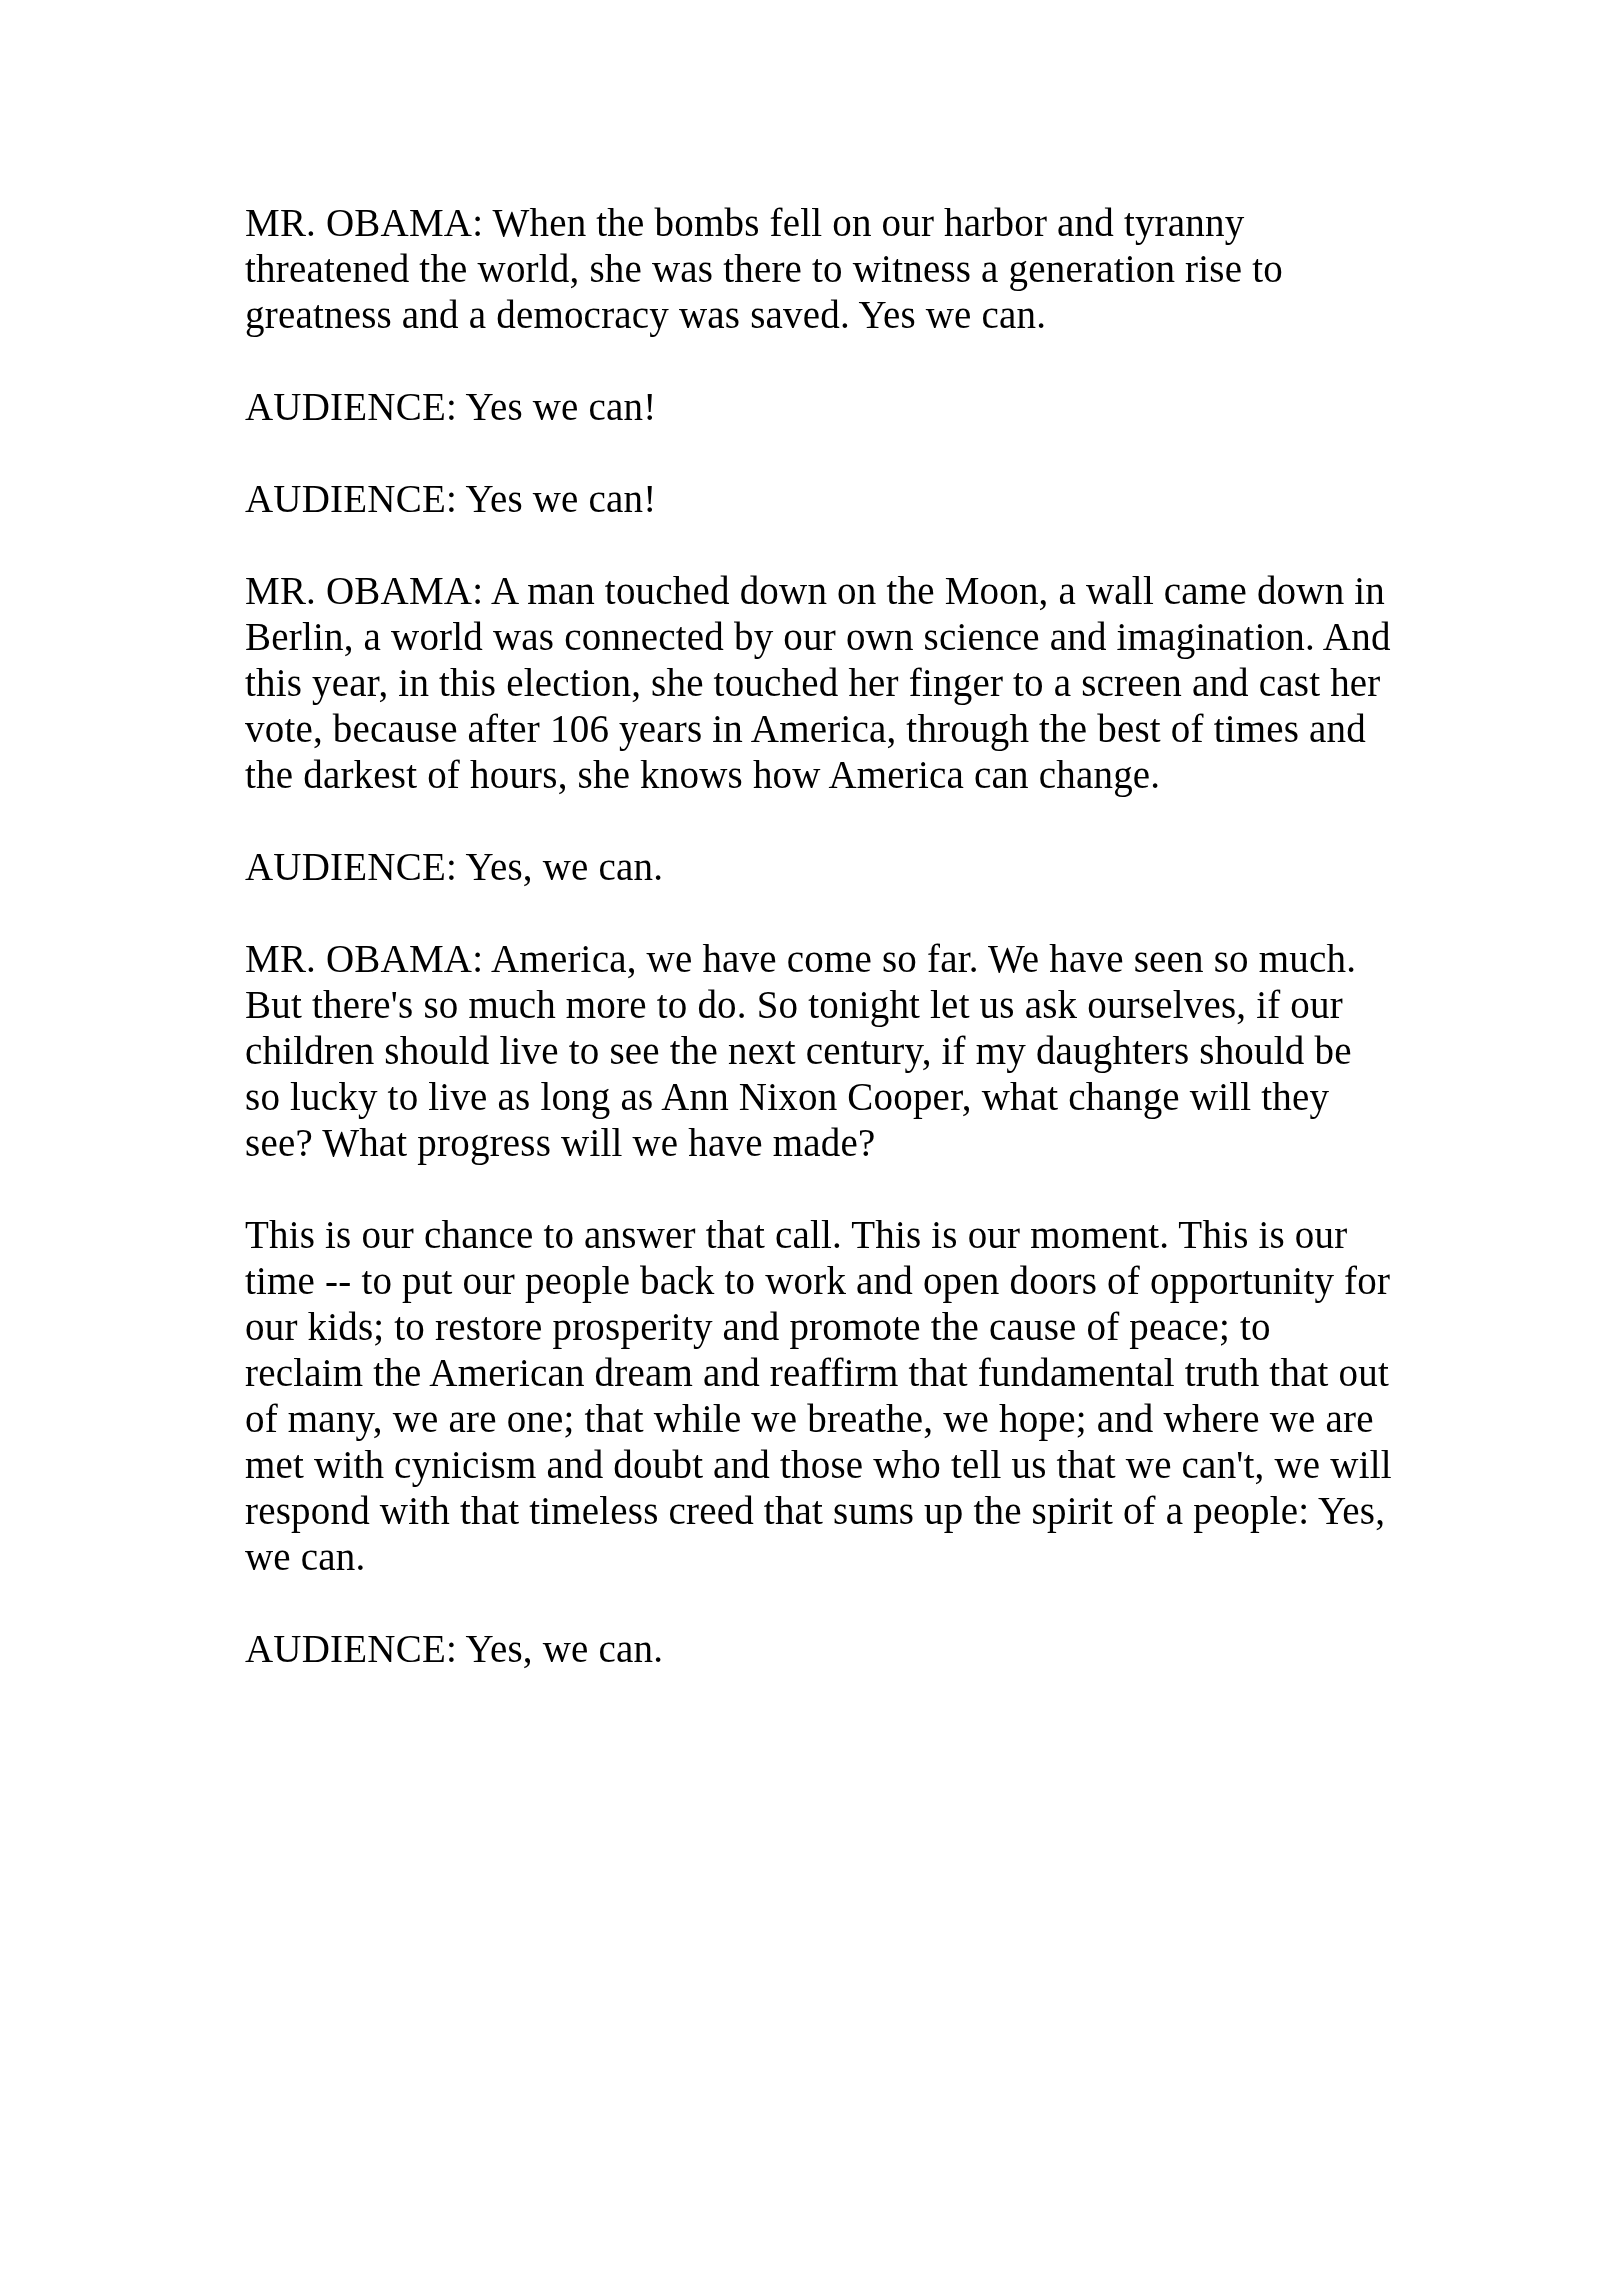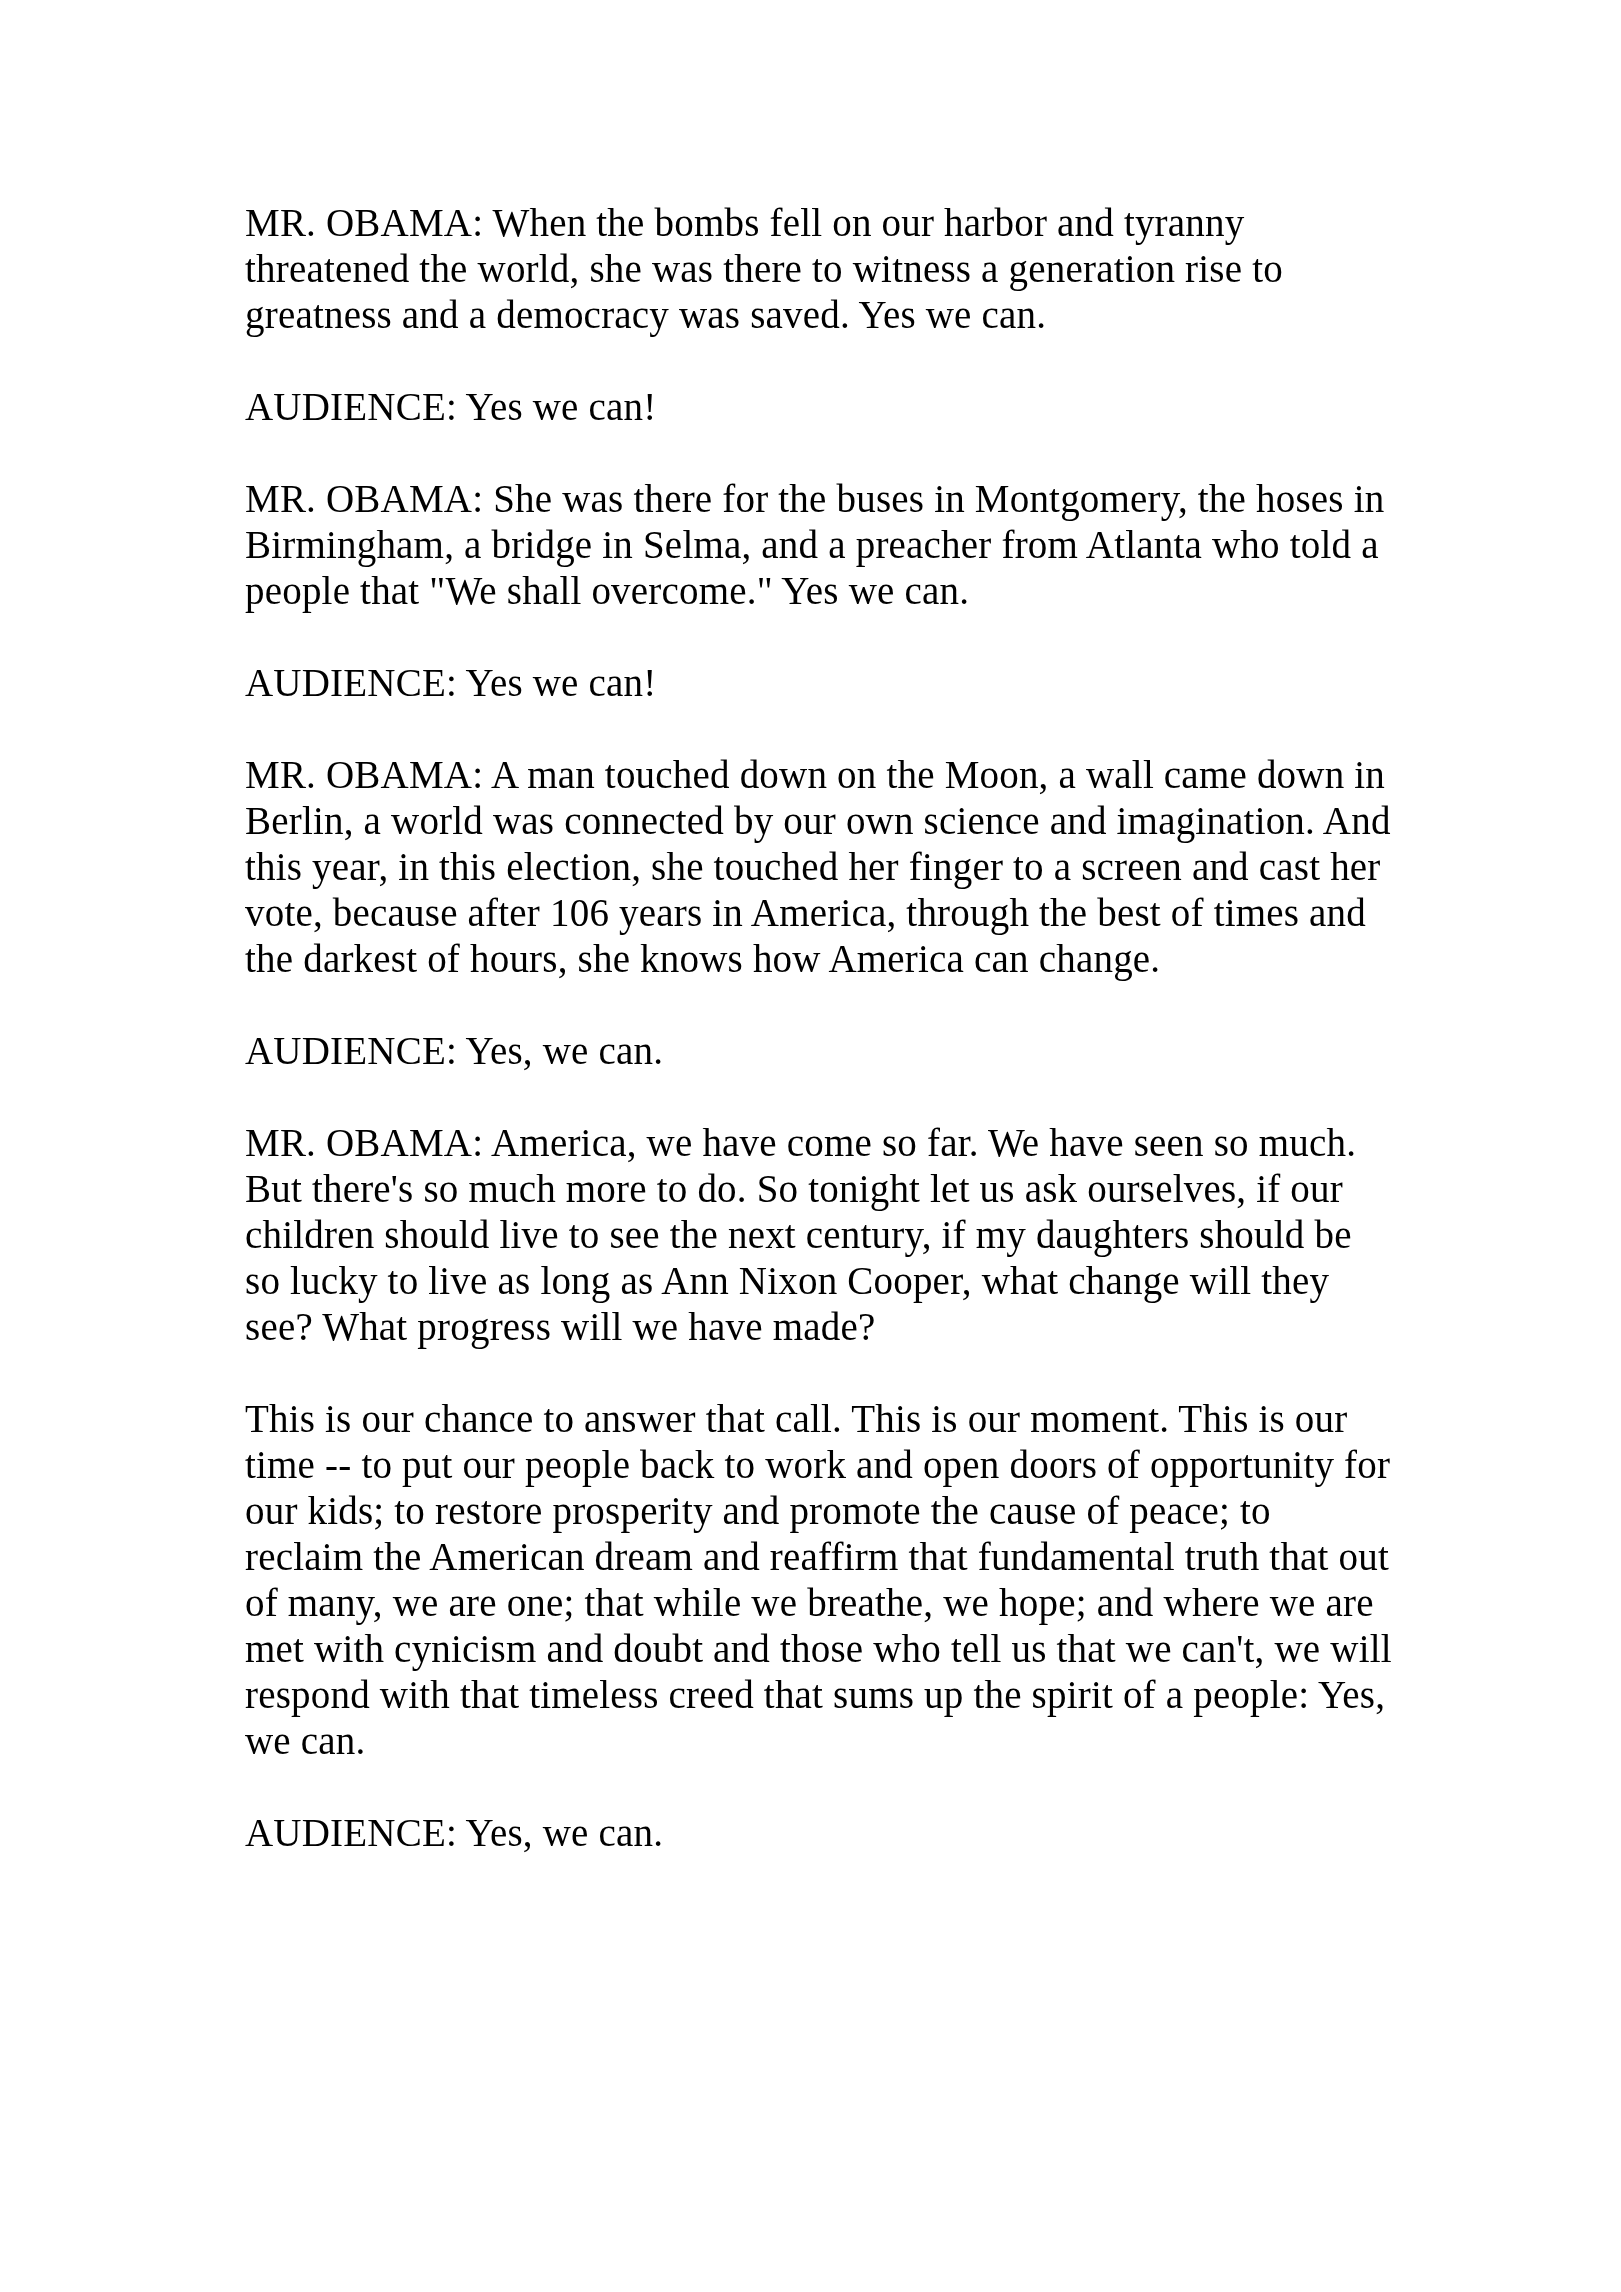--- a/index.html
+++ b/index.html
@@ -29,21 +29,20 @@
     padding: 0;
   }
 </style>
 </head>
 <body>
 
 <div class="page">
   <div class="transcript">
     <p>MR. OBAMA: When the bombs fell on our harbor and tyranny threatened the world, she was there to witness a generation rise to greatness and a democracy was saved. Yes we can.</p>
     <p>AUDIENCE: Yes we can!</p>
-    <p>MR. OBAMA: She was there for the buses in Montgomery, the hoses in Birmingham, a bridge in Selma, and a preacher from Atlanta who told a people that "We shall overcome." Yes we can.</p>
     <p>AUDIENCE: Yes we can!</p>
     <p>MR. OBAMA: A man touched down on the Moon, a wall came down in Berlin, a world was connected by our own science and imagination. And this year, in this election, she touched her finger to a screen and cast her vote, because after 106 years in America, through the best of times and the darkest of hours, she knows how America can change.</p>
     <p>AUDIENCE: Yes, we can.</p>
     <p>MR. OBAMA: America, we have come so far. We have seen so much. But there's so much more to do. So tonight let us ask ourselves, if our children should live to see the next century, if my daughters should be so lucky to live as long as Ann Nixon Cooper, what change will they see? What progress will we have made?</p>
     <p>This is our chance to answer that call. This is our moment. This is our time -- to put our people back to work and open doors of opportunity for our kids; to restore prosperity and promote the cause of peace; to reclaim the American dream and reaffirm that fundamental truth that out of many, we are one; that while we breathe, we hope; and where we are met with cynicism and doubt and those who tell us that we can't, we will respond with that timeless creed that sums up the spirit of a people: Yes, we can.</p>
     <p>AUDIENCE: Yes, we can.</p>
   </div>
 </div>
 
 

